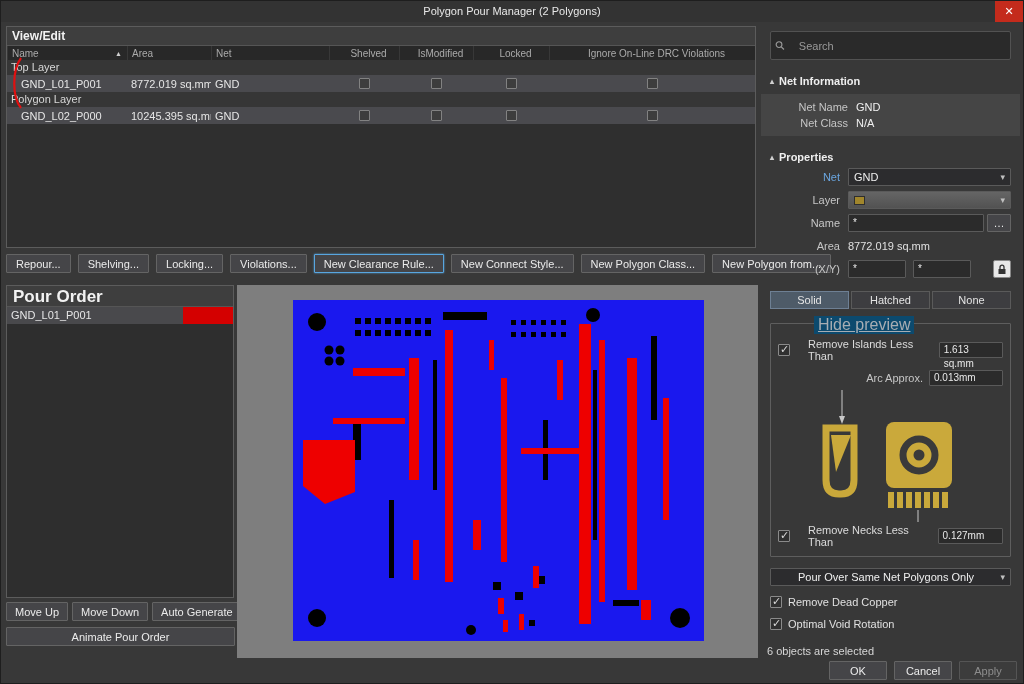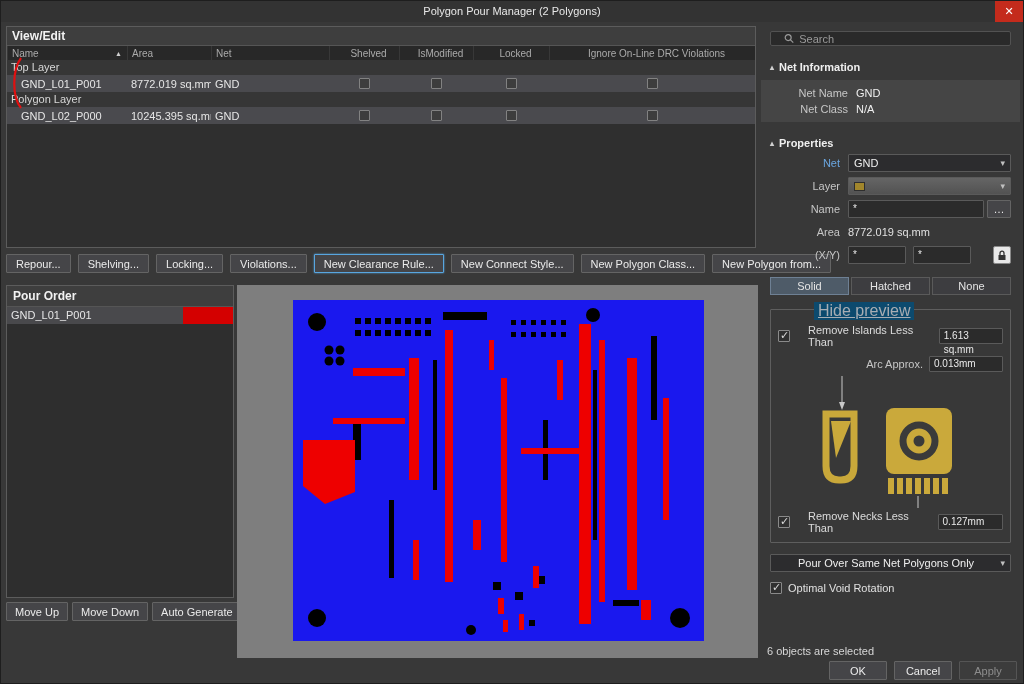--- a/index.html
+++ b/index.html
@@ -29,35 +29,35 @@
   .arc-ico { position:absolute; left:2px; top:-4px; }
 
   
   .btn { height:19px; background:#454548; border:1px solid #646464; color:#ebebeb; font-size:11px; padding:0 9px; display:inline-flex; align-items:center; justify-content:center; border-radius:1px; white-space:nowrap; cursor:pointer; }
   .btn.focused { border-color:#58a6e0; box-shadow:0 0 2px #58a6e0; }
   .btn.disabled { color:#8d8d8d; background:#3c3c3c; border-color:#555; }
   .actionrow { position:absolute; left:5px; top:253px; display:flex; gap:7px; }
 
   
   .pourorder { position:absolute; left:5px; top:284px; width:228px; height:313px; background:#2e2e2e; border:1px solid #5c5c5c; }
-  .po-title { height:21px; line-height:21px; background:#3e3e3e; border-bottom:1px solid #555; padding-left:6px; font-weight:bold; font-size:12px; color:#f2f2f2; }
+  .po-title { height:21px; line-height:21px; background:#3e3e3e; border-bottom:1px solid #555; padding-left:6px; font-weight:bold; font-size:17px; color:#f2f2f2; }
   .po-item { height:17px; display:flex; align-items:stretch; background:#49494c; color:#e6e6e6; cursor:pointer; }
   .po-item span { line-height:17px; padding-left:4px; }
   .po-swatch { width:50px; margin-left:auto; background:#d40000; }
   .po-btns { position:absolute; left:5px; top:601px; display:flex; gap:4px; }
   .po-btns .btn { padding:0 8px; }
   .animate-btn { position:absolute; left:5px; top:626px; width:229px; }
 
   
   .canvas { position:absolute; left:236px; top:284px; width:521px; height:373px; background:#7e7e7e; }
   .board { position:absolute; left:56px; top:15px; }
 
   
   .rightpanel { position:absolute; left:760px; top:21px; width:259px; height:640px; padding:0 9px; }
-  .search { margin-top:9px; height:15px; background:#2a2a2a; border:1px solid #525252; border-radius:2px; display:flex; align-items:center; gap:5px; padding:0 13px; }
+  .search { margin-top:9px; height:29px; background:#2a2a2a; border:1px solid #525252; border-radius:2px; display:flex; align-items:center; gap:14px; padding:0 4px; }
   .search input { background:transparent; border:none; outline:none; color:#cfcfcf; font-size:11px; width:100%; font-family:"Liberation Sans", sans-serif; }
   .search input::placeholder { color:#9a9a9a; }
   .sec-h { margin-top:15px; display:flex; align-items:center; gap:5px; font-weight:bold; color:#efefef; cursor:pointer; }
   .sec-arrow { font-size:8px; color:#d0d0d0; }
   .infoblock { margin:7px -9px 0; background:#454545; padding:5px 0; }
   .inforow { display:flex; align-items:center; height:16px; }
   .ilabel { width:95px; text-align:right; padding-right:8px; color:#c6c6c6; }
   .ivalue { color:#f0f0f0; }
   .prow { display:flex; align-items:center; margin-top:5px; min-height:18px; }
   .plabel { width:78px; flex-shrink:0; text-align:right; padding-right:8px; color:#c6c6c6; }
@@ -187,20 +187,21 @@
     <div class="po-item">
       <span>GND_L01_P001</span>
       <div class="po-swatch"></div>
     </div>
   </div>
   <div class="po-btns">
     <div class="btn">Move Up</div>
     <div class="btn">Move Down</div>
     <div class="btn">Auto Generate</div>
   </div>
+  <div class="btn animate-btn">Animate Pour Order</div>
 
   <div class="canvas">
     <svg class="board" width="411" height="341" viewBox="0 0 411 341">
       <rect width="411" height="341" fill="#1a18ee"></rect>
       <g fill="#000000">
         <circle cx="24" cy="22" r="9"></circle>
           <circle cx="24" cy="318" r="9"></circle>
           <circle cx="387" cy="318" r="10"></circle>
         <circle cx="300" cy="15" r="7"></circle>
           <circle cx="178" cy="330" r="5"></circle>
@@ -384,20 +385,24 @@
       </div>
     </div>
 
     <div class="dd bigdd">
       <span>Pour Over Same Net Polygons Only</span>
       <span class="ddarrow">▾</span>
     </div>
 
     <div class="chkrow">
       <span class="cb checked"></span>
+      <span>Remove Dead Copper</span>
+    </div>
+    <div class="chkrow">
+      <span class="cb checked"></span>
       <span>Optimal Void Rotation</span>
     </div>
   </div>
 
   <div class="status">6 objects are selected</div>
   <div class="footer">
     <div class="btn">OK</div>
     <div class="btn">Cancel</div>
     <div class="btn disabled">Apply</div>
   </div>

